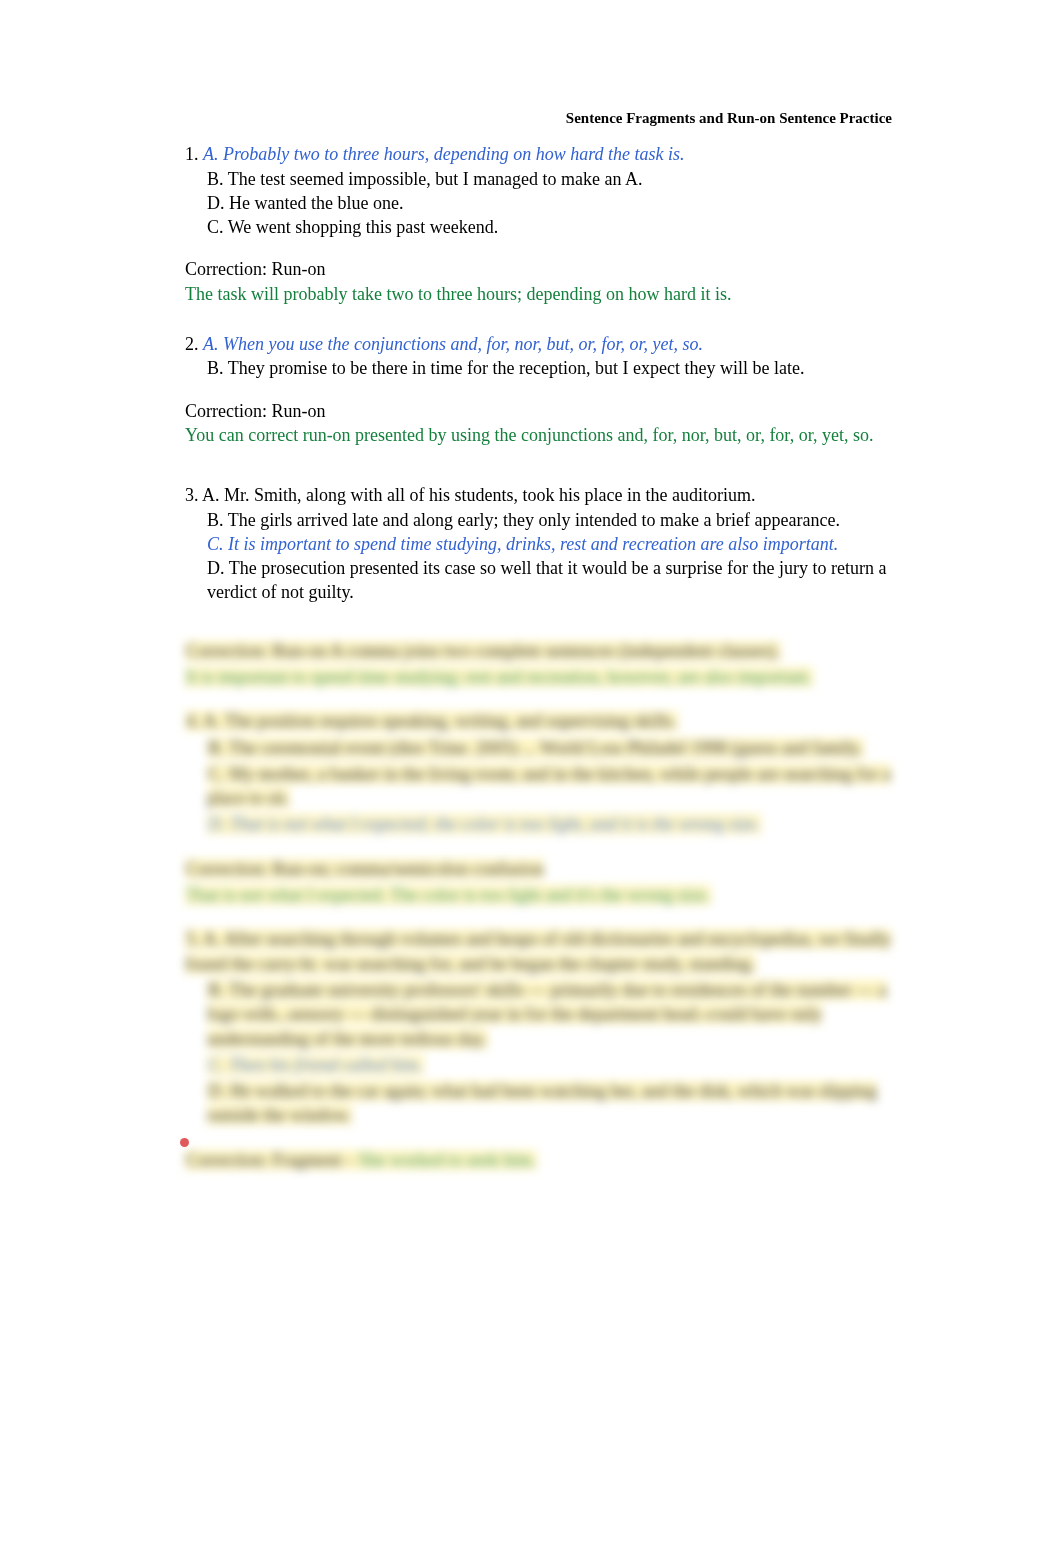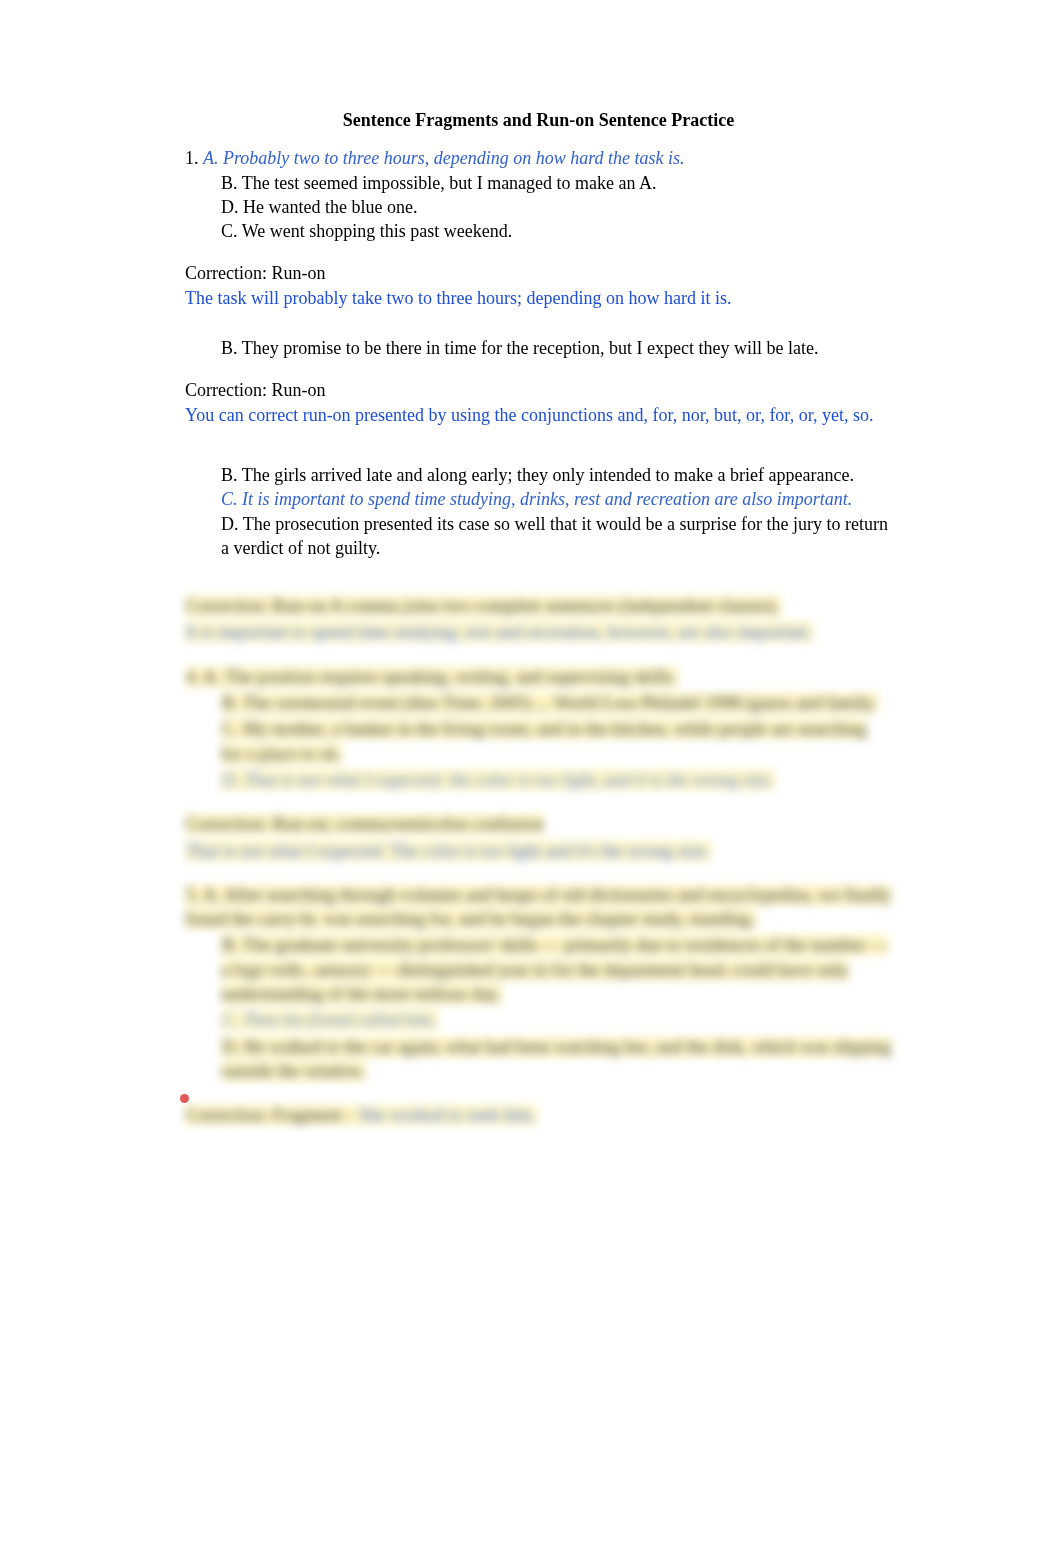--- a/index.html
+++ b/index.html
@@ -14,37 +14,37 @@
       color: #000000;
       width: 1062px;
       height: 1556px;
       position: relative;
     }
     .page {
       padding: 108px 170px 60px 185px;
       line-height: 1.35;
     }
     .title {
-      text-align: center;
+      text-align: right;
       font-weight: bold;
-      font-size: 18px;
+      font-size: 15px;
       margin-bottom: 14px;
     }
     .option-row {
       margin-left: 0;
     }
     .indent-option {
-      margin-left: 36px;
+      margin-left: 22px;
     }
     .blue {
       color: #3262d1;
       font-style: italic;
     }
     .red {
-      color: #1d4ed8;
+      color: #15803d;
     }
     .spacer-sm {
       height: 18px;
     }
     .spacer-md {
       height: 26px;
     }
     .spacer-lg {
       height: 36px;
     }
@@ -91,31 +91,37 @@
   </div>
 
   <div class="spacer-sm"></div>
 
   <div>Correction:  Run-on</div>
   <div class="red">The task will probably take two to three hours; depending on how hard it is.</div>
 
   <div class="spacer-md"></div>
 
   <div>
+    <div class="option-row">
+      <span>2. </span><span class="blue">A. When you use the conjunctions and, for, nor, but, or, for, or, yet, so.</span>
+    </div>
     <div class="indent-option">B. They promise to be there in time for the reception, but I expect they will be late.</div>
   </div>
 
   <div class="spacer-sm"></div>
 
   <div>Correction: Run-on</div>
   <div class="red">You can correct run-on presented by using the conjunctions and, for, nor, but, or, for, or, yet, so.</div>
 
   <div class="spacer-lg"></div>
 
   <div>
+    <div class="option-row">
+      <span>3. </span><span>A. Mr. Smith, along with all of his students, took his place in the auditorium.</span>
+    </div>
     <div class="indent-option">B. The girls arrived late and along early; they only intended to make a brief appearance.</div>
     <div class="indent-option blue">C. It is important to spend time studying, drinks, rest and recreation are also important.</div>
     <div class="indent-option">D. The prosecution presented its case so well that it would be a surprise for the jury to return a verdict of not guilty.</div>
   </div>
 
   <div class="spacer-md"></div>
 
   <div class="blur-wrap">
     <div class="blurred">
       <div class="line"><span class="hl">Correction: Run-on  A comma joins two complete sentences (independent clauses).</span></div>

